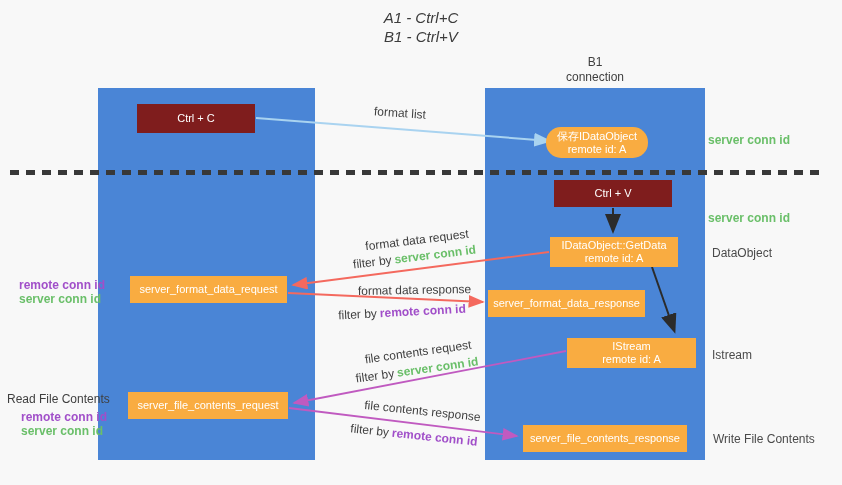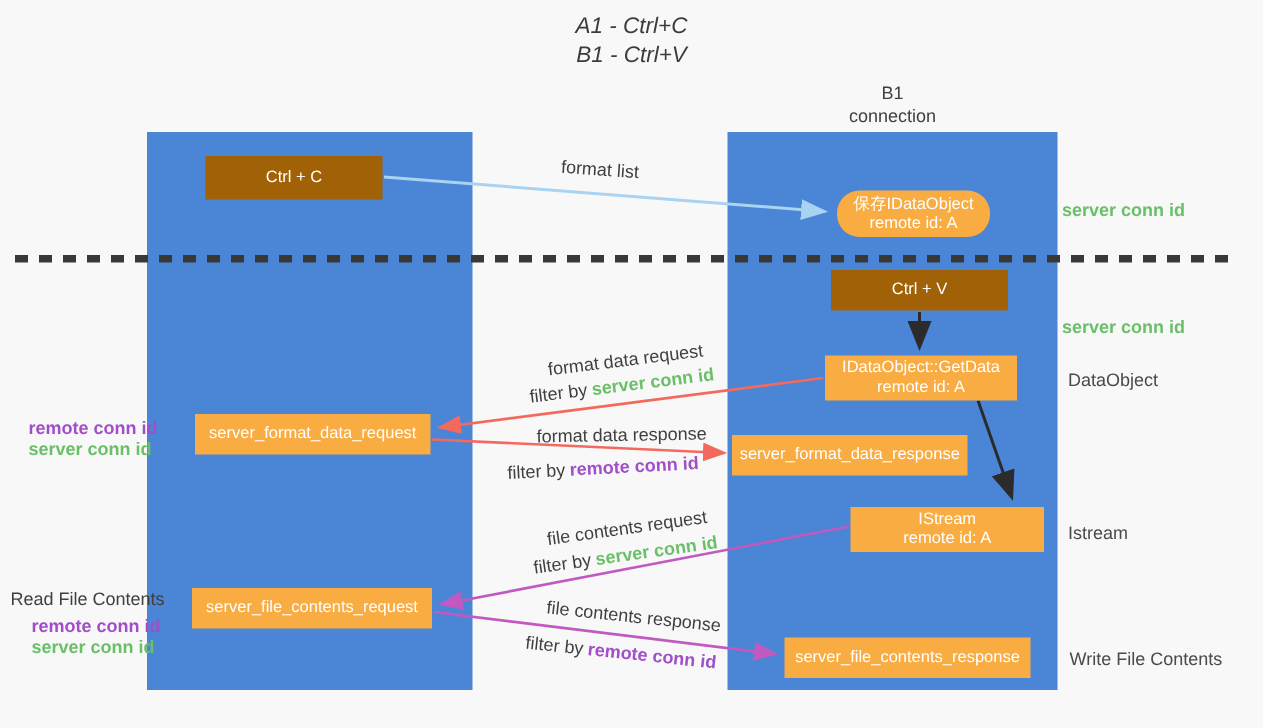--- a/index.html
+++ b/index.html
@@ -16,25 +16,25 @@
   .col-header{position:absolute;top:55px;text-align:center;font-size:12px;
               line-height:15px;color:#3f3f3f;}
   .col-header.a{left:98px;width:217px;}
   .col-header.b{left:485px;width:220px;}
 
   .dashed-divider{position:absolute;left:10px;top:170px;width:814px;height:5px;
       background:repeating-linear-gradient(90deg,#383838 0 9px,transparent 9px 16px);}
 
   .node{position:absolute;display:flex;flex-direction:column;justify-content:center;
         align-items:center;color:#fff;font-size:11px;line-height:13px;text-align:center;}
-  .green{background:#a16207;}
+  .green{background:#7f1d1d;}
   .orange{background:#f9ac41;}
 
   .n-ctrl-c{left:137px;top:104px;width:118px;height:29px;}
-  .n-save{left:558px;top:127px;width:102px;height:31px;border-radius:15px;}
+  .n-save{left:546px;top:127px;width:102px;height:31px;border-radius:15px;}
   .n-ctrl-v{left:554px;top:180px;width:118px;height:27px;}
   .n-getdata{left:550px;top:237px;width:128px;height:30px;}
   .n-fmt-req{left:130px;top:276px;width:157px;height:27px;}
   .n-fmt-resp{left:488px;top:290px;width:157px;height:27px;}
   .n-istream{left:567px;top:338px;width:129px;height:30px;}
   .n-file-req{left:128px;top:392px;width:160px;height:27px;}
   .n-file-resp{left:523px;top:425px;width:164px;height:27px;}
 
   .sidelabel{position:absolute;font-size:12px;white-space:nowrap;}
   .id-green{color:#6abf69;font-weight:bold;}

